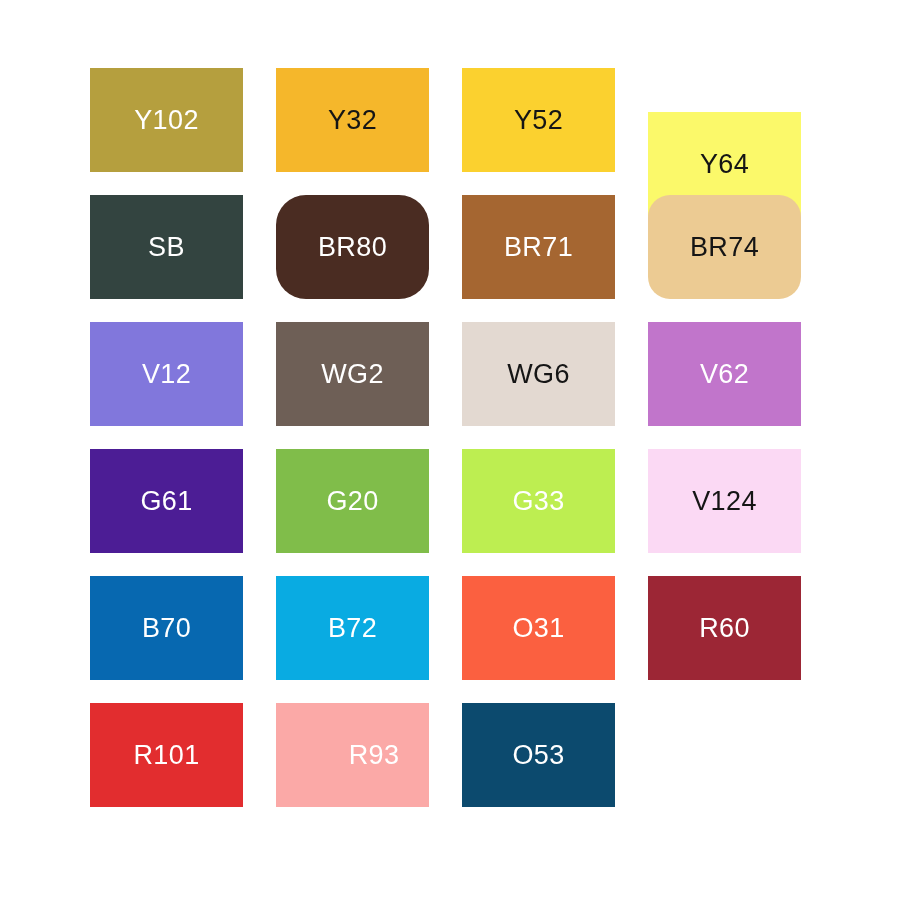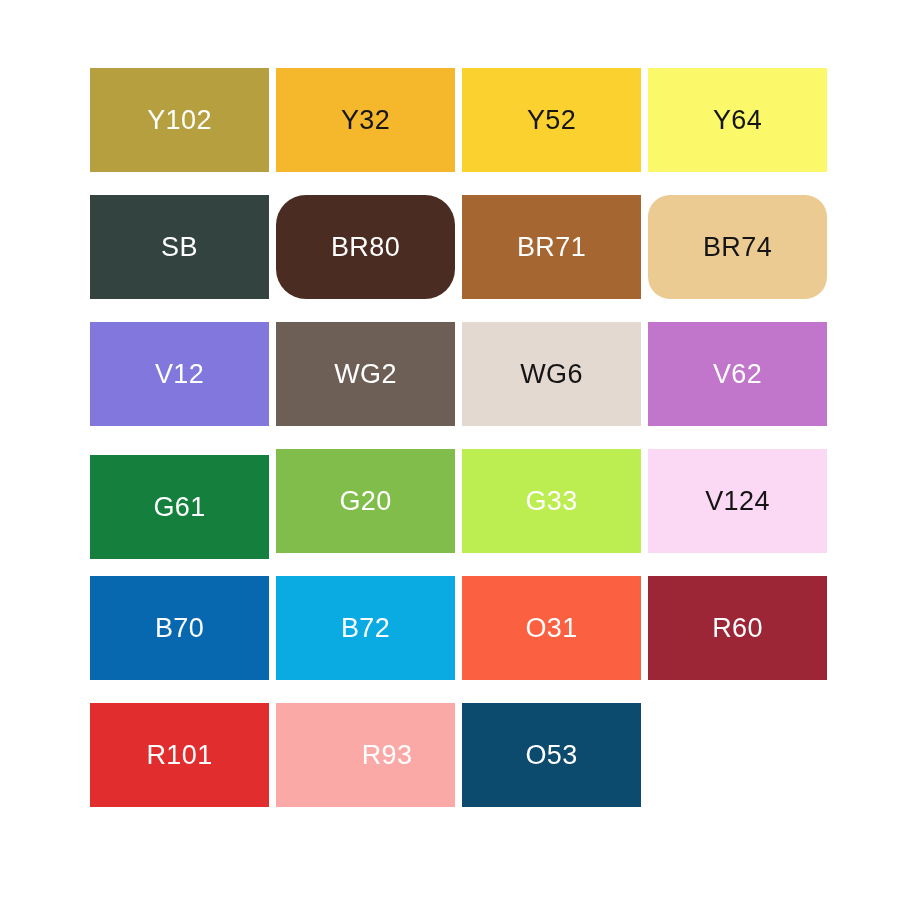--- a/index.html
+++ b/index.html
@@ -29,21 +29,21 @@
     grid-template-columns: repeat(4, 161px);
     grid-template-rows: repeat(6, 104px);
     column-gap: 25px;
     row-gap: 23px;
   }
   .swatch {
     position: relative;
     display: flex;
     align-items: center;
     justify-content: center;
-    width: 179px;
+    width: 153px;
     height: 104px;
     box-sizing: border-box;
     overflow: hidden;
   }
   .swatch-label {
     font-family: "Liberation Sans", sans-serif;
     font-size: 27px;
     font-weight: 400;
     letter-spacing: 0.4px;
     line-height: 1;
@@ -59,21 +59,21 @@
   <div id="swatch-grid">
       <div class="swatch" style="background-color: rgb(181, 159, 62);">
         <span class="swatch-label" style="color: rgb(255, 255, 255);">Y102</span>
       </div>
       <div class="swatch" style="background-color: rgb(245, 183, 43);">
         <span class="swatch-label" style="color: rgb(21, 21, 21);">Y32</span>
       </div>
       <div class="swatch" style="background-color: rgb(251, 209, 47);">
         <span class="swatch-label" style="color: rgb(21, 21, 21);">Y52</span>
       </div>
-      <div class="swatch" style="background-color: rgb(251, 249, 106);">
+      <div class="swatch" style="background-color: rgb(251, 249, 106); margin-top: 44px;">
         <span class="swatch-label" style="color: rgb(21, 21, 21);">Y64</span>
       </div>
       <div class="swatch" style="background-color: rgb(51, 68, 64);">
         <span class="swatch-label" style="color: rgb(255, 255, 255);">SB</span>
       </div>
       <div class="swatch" style="background-color: rgb(74, 44, 34); border-radius: 30px;">
         <span class="swatch-label" style="color: rgb(255, 255, 255);">BR80</span>
       </div>
       <div class="swatch" style="background-color: rgb(165, 102, 49);">
         <span class="swatch-label" style="color: rgb(255, 255, 255);">BR71</span>
@@ -86,21 +86,21 @@
       </div>
       <div class="swatch" style="background-color: rgb(110, 95, 86);">
         <span class="swatch-label" style="color: rgb(255, 255, 255); text-align: right;">WG2</span>
       </div>
       <div class="swatch" style="background-color: rgb(227, 217, 209);">
         <span class="swatch-label" style="color: rgb(21, 21, 21);">WG6</span>
       </div>
       <div class="swatch" style="background-color: rgb(193, 117, 203);">
         <span class="swatch-label" style="color: rgb(255, 255, 255);">V62</span>
       </div>
-      <div class="swatch" style="background-color: #15803d; margin-top: 6px;">
+      <div class="swatch" style="background-color: #4c1d95;">
         <span class="swatch-label" style="color: rgb(255, 255, 255);">G61</span>
       </div>
       <div class="swatch" style="background-color: rgb(128, 189, 74);">
         <span class="swatch-label" style="color: rgb(255, 255, 255);">G20</span>
       </div>
       <div class="swatch" style="background-color: rgb(189, 238, 81);">
         <span class="swatch-label" style="color: rgb(255, 255, 255);">G33</span>
       </div>
       <div class="swatch" style="background-color: rgb(251, 217, 244);">
         <span class="swatch-label" style="color: rgb(21, 21, 21);">V124</span>

